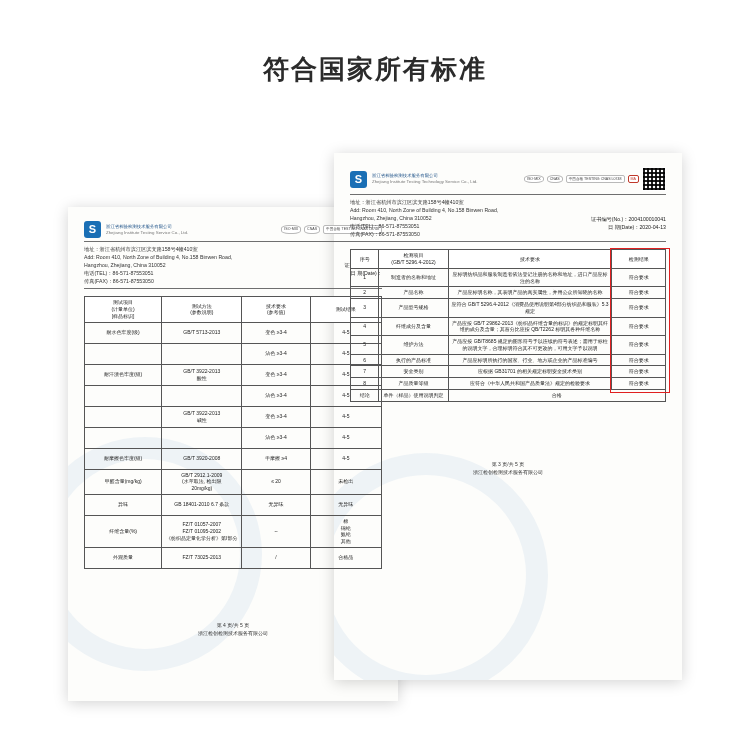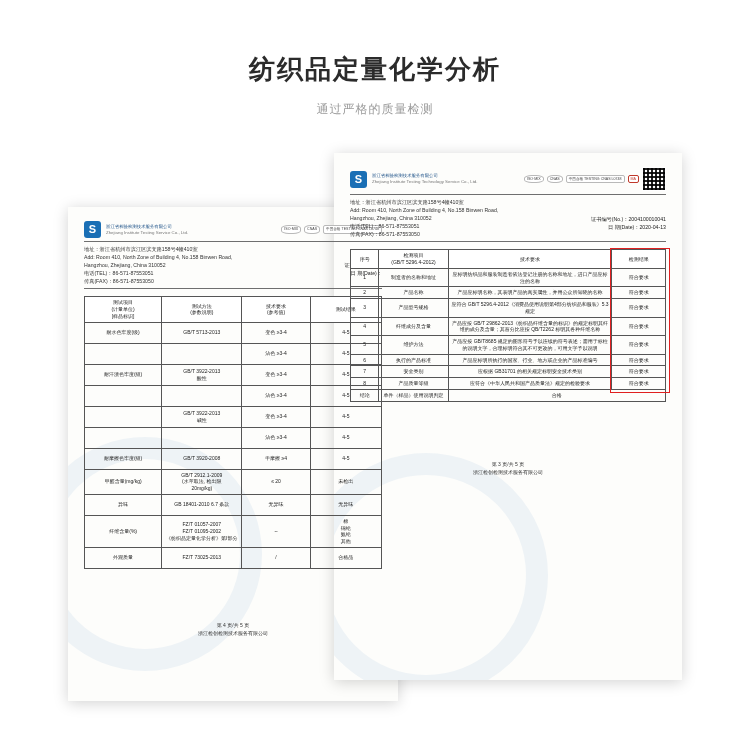--- a/index.html
+++ b/index.html
@@ -122,22 +122,21 @@
     pointer-events:none;
   }
   .cert-no{
     font-size:5.2px;line-height:1.6;text-align:right;color:#222;
   }
 </style>
 </head>
 <body>
 
 <div class="header">
-  <h1>纺织品定量化学分析</h1>
-  <div class="sub">通过严格的质量检测</div>
+  <h1>符合国家所有标准</h1>
 </div>
 
 <div class="stage">
 
   <div class="cert" id="cert-back">
     <div class="watermark" style="left:-40px;top:230px;width:190px;height:190px;"></div>
     <div class="cert-inner" style="padding:14px 16px 10px 16px;">
 
       <div class="lab-head">
         <div class="lab-logo">S</div>

